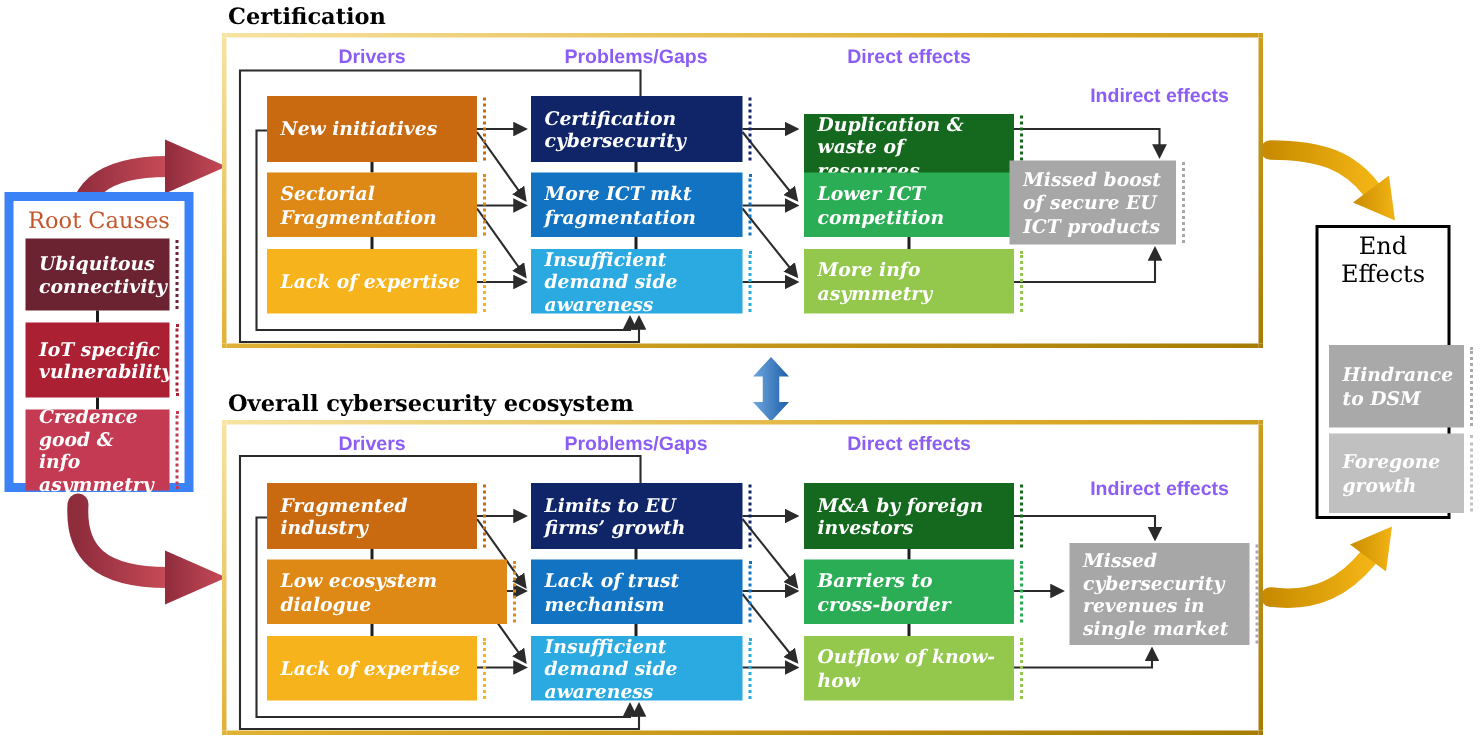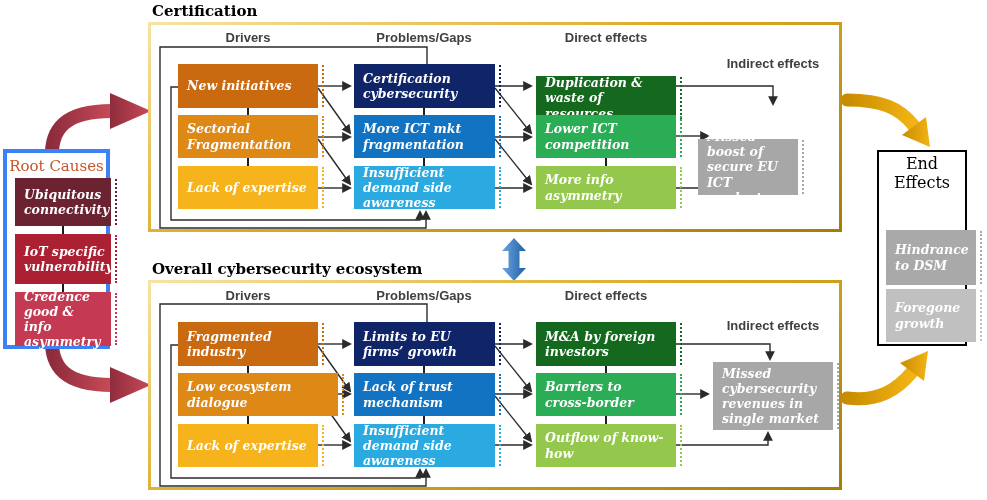--- a/index.html
+++ b/index.html
@@ -3,26 +3,26 @@
 <meta charset="utf-8">
 <style>
   html,body{margin:0;padding:0;background:#fff;}
   #page{position:relative;width:987px;height:500px;background:#fff;overflow:hidden;
         font-family:"Liberation Sans",sans-serif;}
   #flow{position:absolute;left:0;top:0;z-index:1;pointer-events:none;}
   .panel{position:absolute;box-sizing:border-box;border:3px solid #d9a521;
          border-image:linear-gradient(155deg,#f7e3a2 0%,#ddab28 45%,#a67c05 100%) 1;z-index:2;}
   .sec-title{position:absolute;z-index:3;font:700 15px "DejaVu Serif",serif;color:#000;white-space:nowrap;}
   .hdr{position:absolute;z-index:3;transform:translateX(-50%);font:700 13px "Liberation Sans",sans-serif;
-       color:#404040;white-space:nowrap;}
+       color:#8b5cf6;white-space:nowrap;}
   .cbox{position:absolute;z-index:3;box-sizing:border-box;background:var(--bg);color:#fff;
         font:italic 700 12.5px/1.22 "DejaVu Serif",serif;padding:5px 9px;display:flex;align-items:center;}
   .cbox::after{content:"";position:absolute;right:-6px;top:1px;bottom:1px;border-right:2px dotted var(--bg);}
   .sidepanel{position:absolute;z-index:2;box-sizing:border-box;background:#fff;}
-  #rootPanel{left:3px;top:149px;width:107px;height:200px;border:4px solid #3b82f6;}
+  #rootPanel{left:3px;top:128px;width:126px;height:200px;border:6px solid #3b82f6;}
   #rootPanel .ptitle{font:400 15px "DejaVu Serif",serif;color:#c4562c;text-align:center;margin-top:4px;}
   #endPanel{left:877px;top:150px;width:90px;height:196px;border:2px solid #000;}
   #endPanel .ptitle{font:400 16px "DejaVu Serif",serif;color:#000;text-align:center;margin-top:2px;}
   .vconn{position:absolute;width:2px;height:8px;background:#1a1a1a;z-index:3;}
 </style>
 </head>
 <body>
 
 <div id="page">
 
@@ -136,21 +136,21 @@
   <div class="cbox" style="left: 178px; top: 166px; width: 140px; height: 43px; --bg: #f6b31c;">Lack of expertise</div>
 
   <div class="cbox" style="left: 354px; top: 64px; width: 141px; height: 44px; --bg: #0f2568;">Certification cybersecurity</div>
   <div class="cbox" style="left: 354px; top: 115px; width: 141px; height: 43px; --bg: #1173c1;">More ICT mkt fragmentation</div>
   <div class="cbox" style="left: 354px; top: 166px; width: 141px; height: 43px; --bg: #2baae1;">Insufficient demand side awareness</div>
 
   <div class="cbox" style="left: 536px; top: 76px; width: 140px; height: 44px; font-style: italic; --bg: #15691e;">Duplication &amp; waste of resources</div>
   <div class="cbox" style="left: 536px; top: 115px; width: 140px; height: 43px; --bg: #2bad55;">Lower ICT competition</div>
   <div class="cbox" style="left: 536px; top: 166px; width: 140px; height: 43px; --bg: #93c84c;">More info asymmetry</div>
 
-  <div class="cbox" style="left: 698px; top: 107px; width: 100px; height: 56px; margin-top: 32px; --bg: #a7a7a7;">Missed boost of secure EU ICT products</div>
+  <div class="cbox" style="left: 673px; top: 107px; width: 111px; height: 56px; --bg: #a7a7a7;">Missed boost of secure EU ICT products</div>
 
   <div class="sec-title" style="left:152px;top:260px">Overall cybersecurity ecosystem</div>
   <div class="panel" style="left:148px;top:280px;width:694px;height:210px"></div>
   <div class="hdr" style="left:248px;top:288px">Drivers</div>
   <div class="hdr" style="left:424px;top:288px">Problems/Gaps</div>
   <div class="hdr" style="left:606px;top:288px">Direct effects</div>
   <div class="hdr" style="left:773px;top:318px">Indirect effects</div>
 
   <div class="cbox" style="left: 178px; top: 322px; width: 140px; height: 44px; --bg: #c96a10;">Fragmented industry</div>
   <div class="cbox" style="left: 178px; top: 373px; width: 160px; height: 43px; --bg: #de8816;">Low ecosystem dialogue</div>

